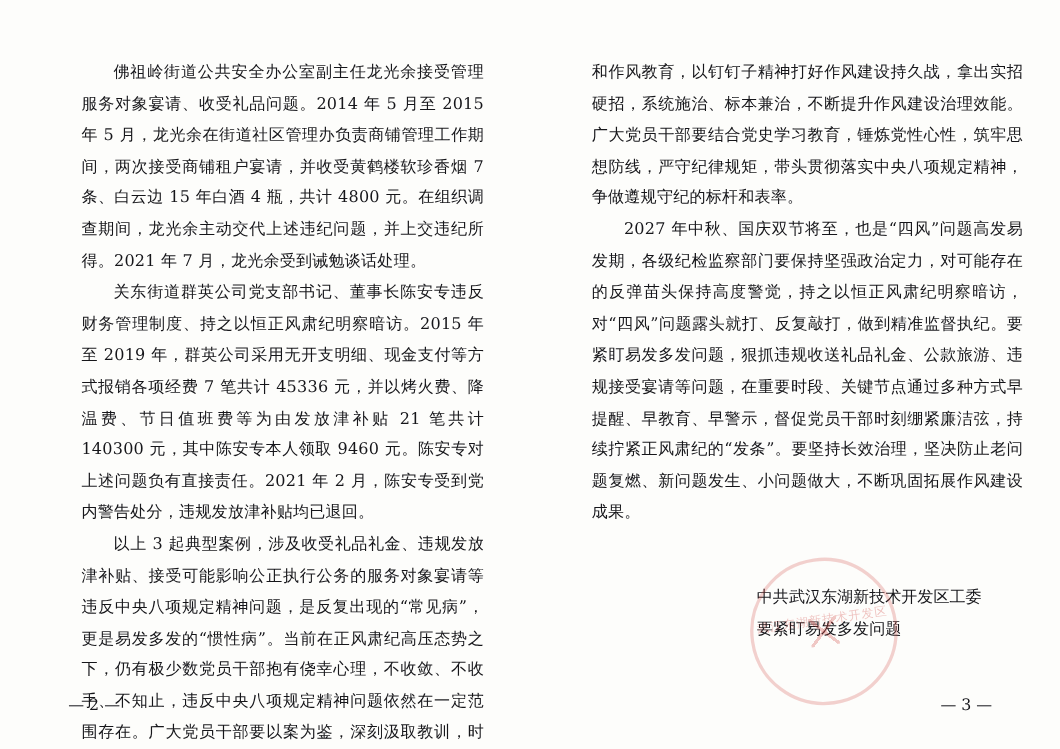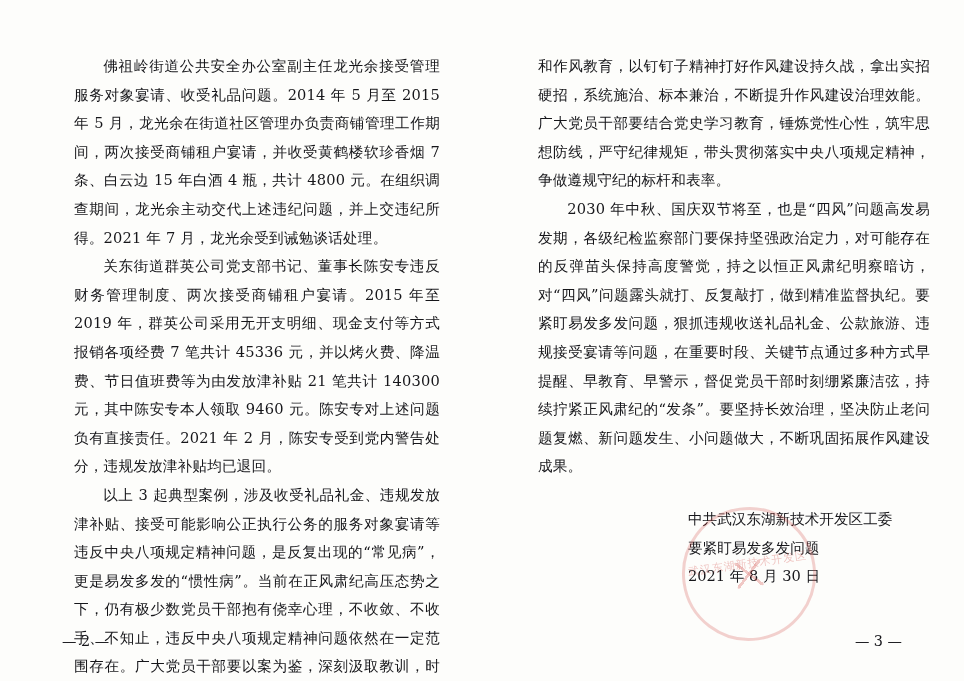--- a/index.html
+++ b/index.html
@@ -48,21 +48,21 @@
     line-height: 28.6px;
     text-align: justify;
     text-justify: inter-ideograph;
     letter-spacing: 0.2px;
     color: #16161a;
   }
   p.indent {
     text-indent: 2em;
   }
   .sig {
-    margin-top: 24px;
+    margin-top: 48px;
     text-align: left;
     padding-left: 150px;
     font-size: 14.6px;
     line-height: 28.6px;
     color: #16161a;
     position: relative;
   }
   .sig div {
     white-space: nowrap;
   }
@@ -124,33 +124,32 @@
 </style>
 </head>
 <body>
 
 <div class="page">
 
   <div class="columns">
 
     <div class="col col-left">
       <p class="para indent"><span class="bold">佛祖岭街道公共安全办公室副主任龙光余接受管理服务对象宴请、收受礼品问题。</span><span>2014 年 5 月至 2015 年 5 月，龙光余在街道社区管理办负责商铺管理工作期间，两次接受商铺租户宴请，并收受黄鹤楼软珍香烟 7 条、白云边 15 年白酒 4 瓶，共计 4800 元。在组织调查期间，龙光余主动交代上述违纪问题，并上交违纪所得。2021 年 7 月，龙光余受到诫勉谈话处理。</span></p>
-      <p class="para indent"><span class="bold">关东街道群英公司党支部书记、董事长陈安专违反财务管理制度、两次接受商铺租户宴请。</span><span>2015 年至 2019 年，群英公司采用无开支明细、现金支付等方式报销各项经费 7 笔共计 45336 元，并以烤火费、降温费、节日值班费等为由发放津补贴 21 笔共计 140300 元，其中陈安专本人领取 9460 元。陈安专对上述问题负有直接责任。2021 年 2 月，陈安专受到党内警告处分，违规发放津补贴均已退回。</span></p>
+      <p class="para indent"><span class="bold">关东街道群英公司党支部书记、董事长陈安专违反财务管理制度、持之以恒正风肃纪明察暗访。</span><span>2015 年至 2019 年，群英公司采用无开支明细、现金支付等方式报销各项经费 7 笔共计 45336 元，并以烤火费、降温费、节日值班费等为由发放津补贴 21 笔共计 140300 元，其中陈安专本人领取 9460 元。陈安专对上述问题负有直接责任。2021 年 2 月，陈安专受到党内警告处分，违规发放津补贴均已退回。</span></p>
       <p class="para indent">以上 3 起典型案例，涉及收受礼品礼金、违规发放津补贴、接受可能影响公正执行公务的服务对象宴请等违反中央八项规定精神问题，是反复出现的“常见病”，更是易发多发的“惯性病”。当前在正风肃纪高压态势之下，仍有极少数党员干部抱有侥幸心理，不收敛、不收手、不知止，违反中央八项规定精神问题依然在一定范围存在。广大党员干部要以案为鉴，深刻汲取教训，时刻自省自律，切实做到知敬畏、存戒惧、守底线。</p>
 
     </div>
 
     <div class="col col-right">
       <p class="para">和作风教育，以钉钉子精神打好作风建设持久战，拿出实招硬招，系统施治、标本兼治，不断提升作风建设治理效能。广大党员干部要结合党史学习教育，锤炼党性心性，筑牢思想防线，严守纪律规矩，带头贯彻落实中央八项规定精神，争做遵规守纪的标杆和表率。</p>
-      <p class="para indent">2030 年中秋、国庆双节将至，也是“四风”问题高发易发期，各级纪检监察部门要保持坚强政治定力，对可能存在的反弹苗头保持高度警觉，持之以恒正风肃纪明察暗访，对“四风”问题露头就打、反复敲打，做到精准监督执纪。要紧盯易发多发问题，狠抓违规收送礼品礼金、公款旅游、违规接受宴请等问题，在重要时段、关键节点通过多种方式早提醒、早教育、早警示，督促党员干部时刻绷紧廉洁弦，持续拧紧正风肃纪的“发条”。要坚持长效治理，坚决防止老问题复燃、新问题发生、小问题做大，不断巩固拓展作风建设成果。</p>
+      <p class="para indent">2027 年中秋、国庆双节将至，也是“四风”问题高发易发期，各级纪检监察部门要保持坚强政治定力，对可能存在的反弹苗头保持高度警觉，持之以恒正风肃纪明察暗访，对“四风”问题露头就打、反复敲打，做到精准监督执纪。要紧盯易发多发问题，狠抓违规收送礼品礼金、公款旅游、违规接受宴请等问题，在重要时段、关键节点通过多种方式早提醒、早教育、早警示，督促党员干部时刻绷紧廉洁弦，持续拧紧正风肃纪的“发条”。要坚持长效治理，坚决防止老问题复燃、新问题发生、小问题做大，不断巩固拓展作风建设成果。</p>
 
       <div class="sig">
         <div>中共武汉东湖新技术开发区工委</div>
         <div>要紧盯易发多发问题</div>
-        <div>2021 年 8 月 30 日</div>
       </div>
 
       <div class="stamp">
         <div class="stamp-text">武汉东湖新技术开发区</div>
       </div>
     </div>
 
   </div>
 
   <div class="footer">

